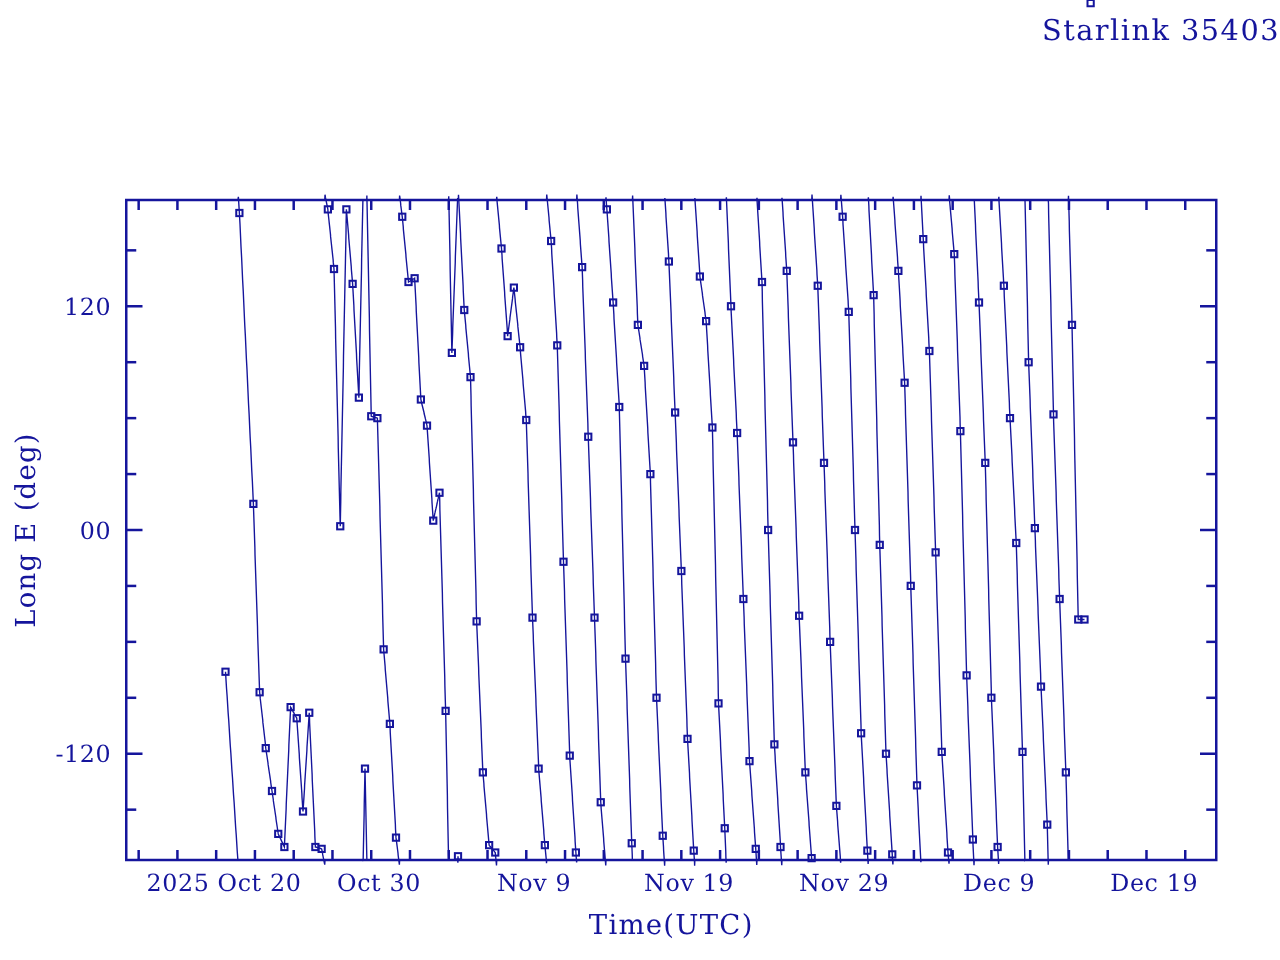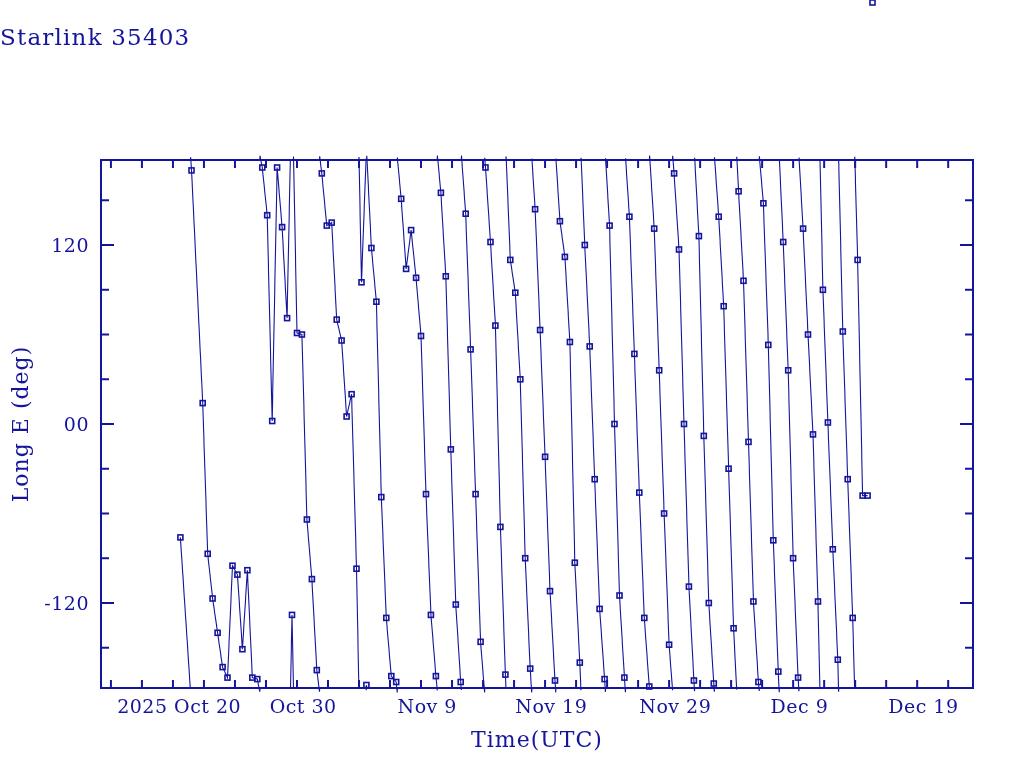--- a/index.html
+++ b/index.html
@@ -16,23 +16,23 @@
   }
   #figure {
     position: relative;
     width: 1024px;
     height: 768px;
     background: #ffffff;
   }
   #chart-title {
     position: absolute;
     left: 0;
-    top: 24px;
+    top: 12px;
     width: 1024px;
-    text-align: left;
+    text-align: right;
     color: #15159c;
     font-size: 23px;
     letter-spacing: 1.2px;
     font-family: "DejaVu Serif", "Liberation Serif", serif;
     white-space: pre;
   }
   #plot-svg {
     position: absolute;
     left: 0;
     top: 0;

